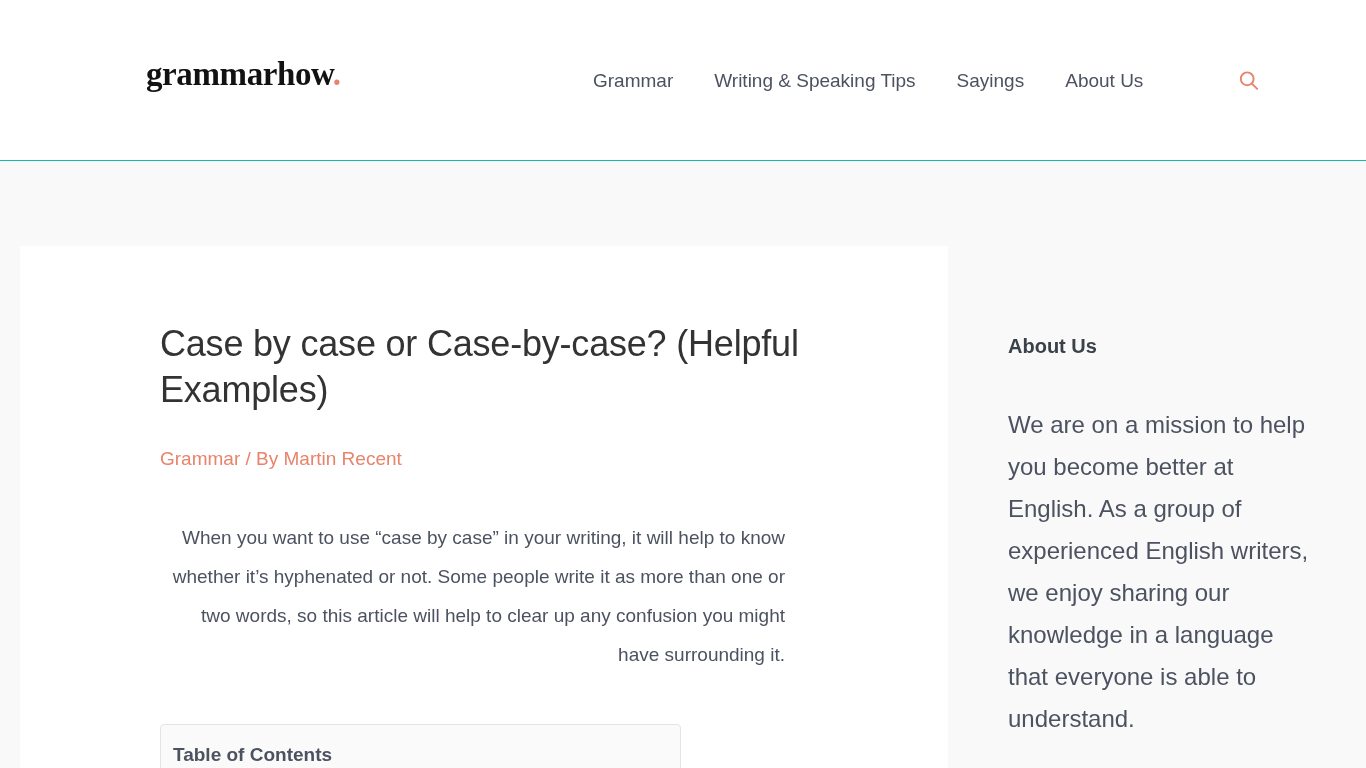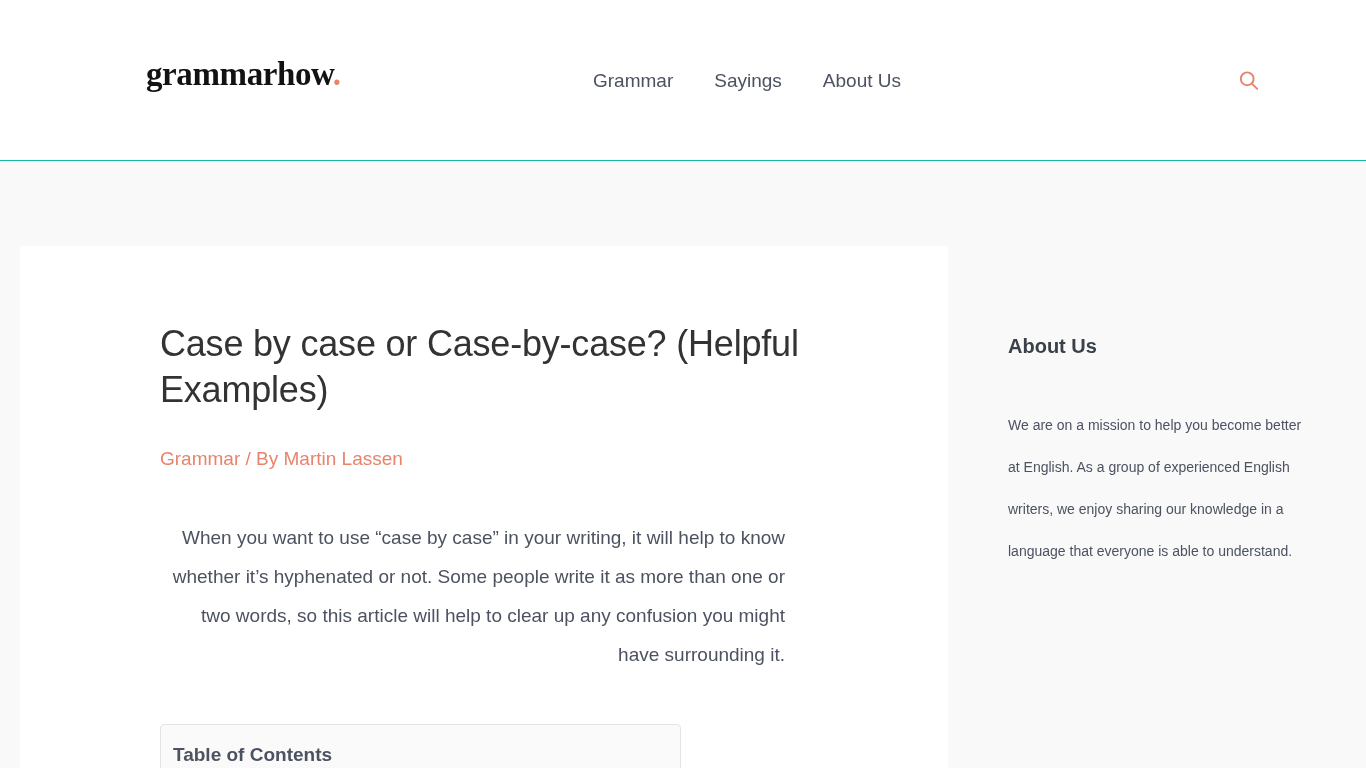--- a/index.html
+++ b/index.html
@@ -165,21 +165,21 @@
     margin: 0;
     font-size: 20px;
     font-weight: 700;
     color: #3b4149;
     line-height: 28px;
     padding-top: 86px;
   }
   .widget-text {
     margin: 0;
     padding-top: 44px;
-    font-size: 14px;
+    font-size: 24px;
     line-height: 42px;
     color: #4c5260;
     width: 305px;
   }
   .widget-title-plain {
     margin: 0;
     padding-top: 60px;
     font-size: 28px;
     font-weight: 400;
     color: #4c5260;
@@ -193,41 +193,42 @@
   .recent-list li { padding-top: 40px; }
 </style>
 </head>
 <body>
 
 <header class="site-header">
   <a class="logo" href="#"><span>grammarhow</span><span class="dot">.</span></a>
 
   <nav class="main-nav">
     <a class="nav-link" href="#">Grammar</a>
+    <a class="nav-link" href="#">Writing &amp; Speaking Tips</a>
     <a class="nav-link" href="#">Sayings</a>
     <a class="nav-link" href="#">About Us</a>
   </nav>
 
   <button class="search-btn" aria-label="Search">
     <svg width="24" height="24" viewBox="0 0 24 24" fill="none" aria-hidden="true">
       <circle cx="10.2" cy="9.8" r="6.4" stroke="#e8836c" stroke-width="1.9"></circle>
       <line x1="14.9" y1="14.6" x2="20.2" y2="19.9" stroke="#e8836c" stroke-width="1.9" stroke-linecap="round"></line>
     </svg>
   </button>
 </header>
 
 <div class="page-wrap">
 
   <main class="content-card">
     <article class="article">
 
       <h1 class="article-title">Case by case or Case-by-case? (Helpful Examples)</h1>
 
       <div class="article-meta">
-        <a href="#">Grammar</a><span class="sep"> / </span><a href="#">By Martin Lassen</a>
+        <a href="#">Grammar</a><span class="sep"> / </span><a href="#">By Martin Recent</a>
       </div>
 
       <div class="article-body">
         <p>When you want to use “case by case” in your writing, it will help to know whether it’s hyphenated or not. Some people write it as more than one or two words, so this article will help to clear up any confusion you might have surrounding it.</p>
       </div>
 
       <div class="toc-box">
         <p class="toc-title">Table of Contents</p>
       </div>
 

